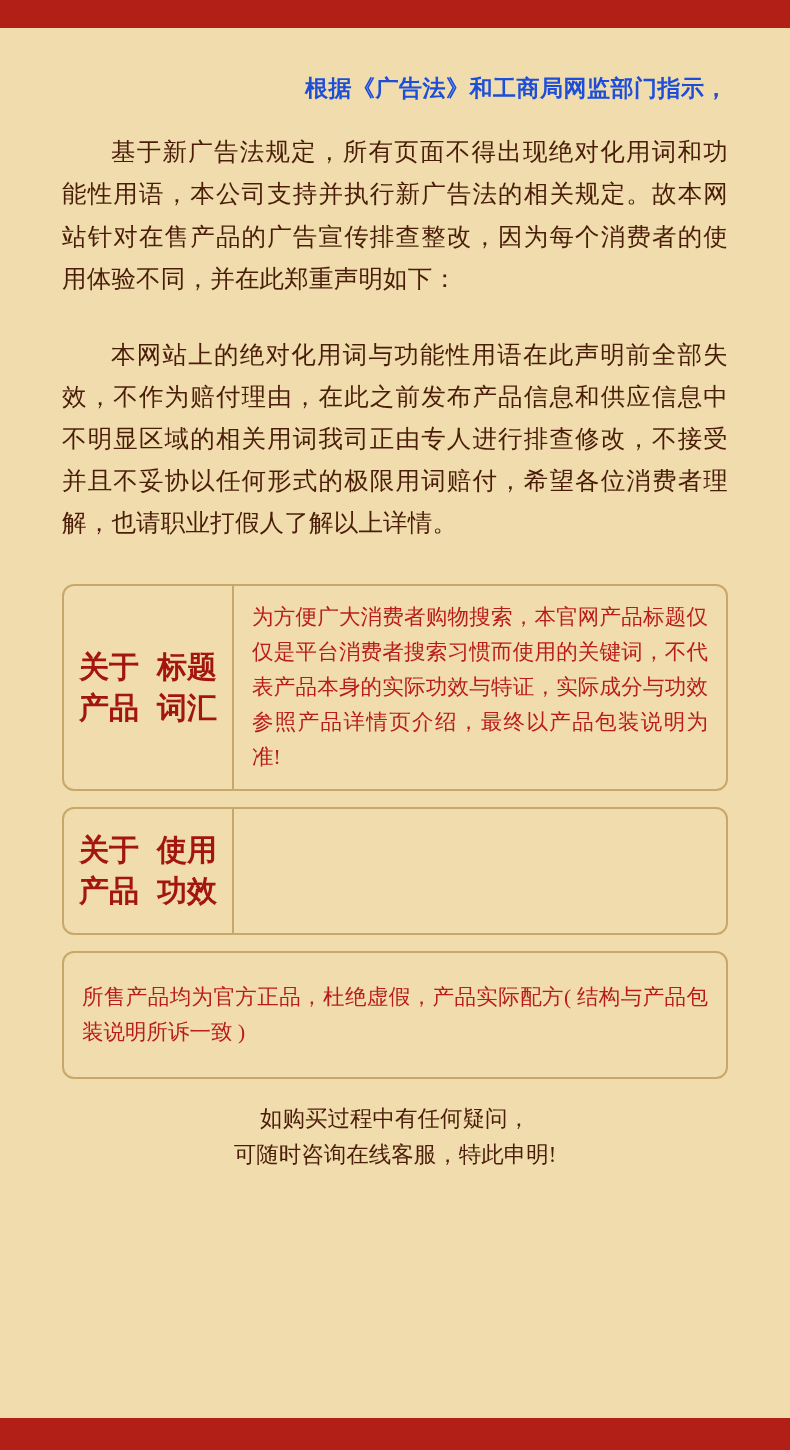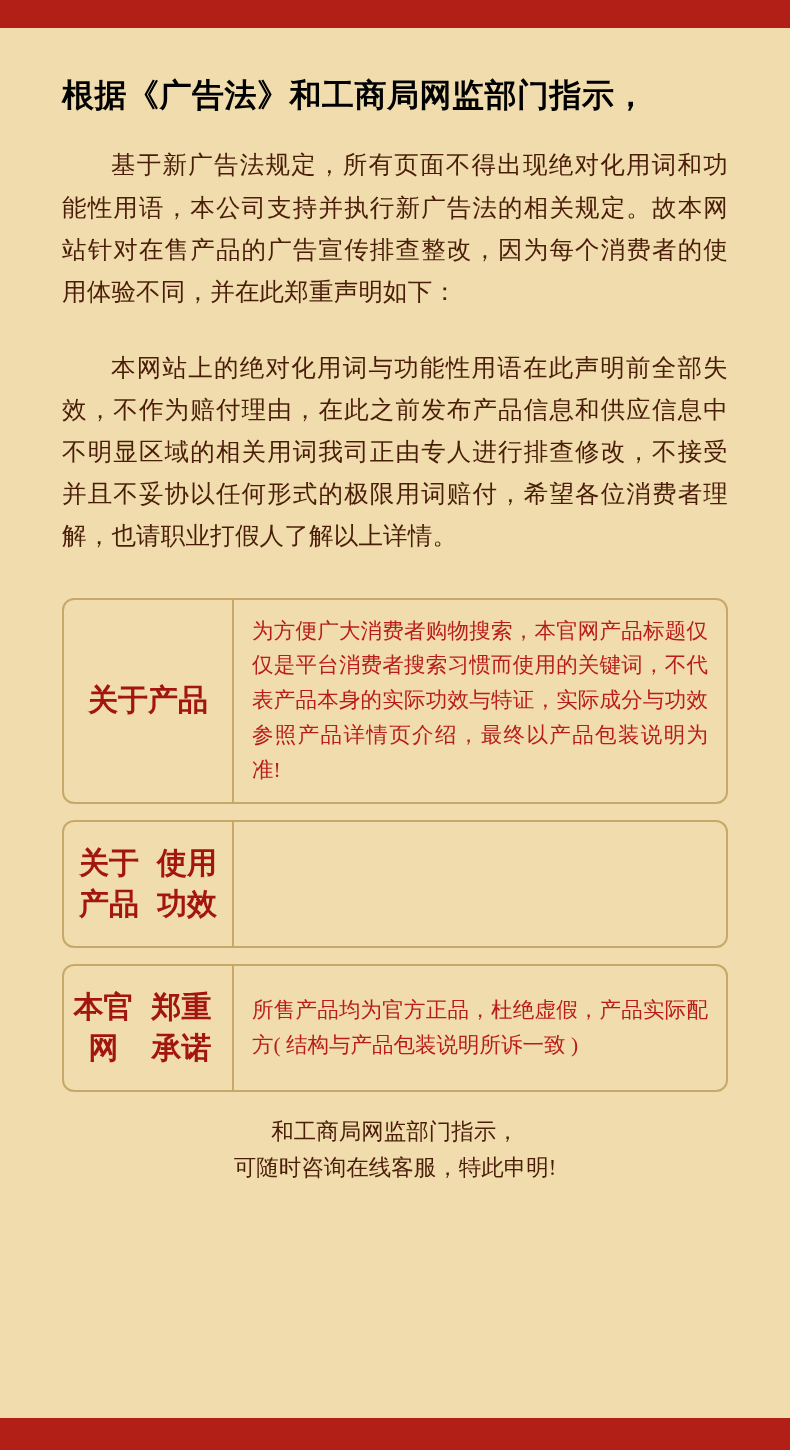--- a/index.html
+++ b/index.html
@@ -24,24 +24,24 @@
     position: absolute;
     left: 0;
     top: 28px;
     width: 790px;
     height: 1390px;
     background: #f0dcad;
     box-sizing: border-box;
     padding: 44px 62px 0 62px;
   }
   .title {
-    text-align: left;
-    color: #000000;
+    text-align: right;
+    color: #1d4ed8;
     font-weight: bold;
-    font-size: 32px;
+    font-size: 23px;
     line-height: 1.45;
     letter-spacing: 0.5px;
     margin: 0 0 26px 0;
   }
   .title .line2 {
     display: block;
   }
   .para {
     color: #4a1d09;
     font-size: 24.5px;
@@ -116,40 +116,37 @@
     </h1>
 
     <p class="para first">基于新广告法规定，所有页面不得出现绝对化用词和功能性用语，本公司支持并执行新广告法的相关规定。故本网站针对在售产品的广告宣传排查整改，因为每个消费者的使用体验不同，并在此郑重声明如下：</p>
     <p class="para second">本网站上的绝对化用词与功能性用语在此声明前全部失效，不作为赔付理由，在此之前发布产品信息和供应信息中不明显区域的相关用词我司正由专人进行排查修改，不接受并且不妥协以任何形式的极限用词赔付，希望各位消费者理解，也请职业打假人了解以上详情。</p>
 
     <div class="cards">
 
       <div class="card">
         <div class="card-label">
           <span>关于产品</span>
+          <span>标题词汇</span>
         </div>
         <div class="card-body">为方便广大消费者购物搜索，本官网产品标题仅仅是平台消费者搜索习惯而使用的关键词，不代表产品本身的实际功效与特证，实际成分与功效参照产品详情页介绍，最终以产品包装说明为准!</div>
       </div>
 
       <div class="card">
         <div class="card-label">
           <span>关于产品</span>
           <span>使用功效</span>
         </div>
       </div>
 
       <div class="card">
-        <div class="card-label">
-          <span>本官网</span>
-          <span>郑重承诺</span>
-        </div>
         <div class="card-body">所售产品均为官方正品，杜绝虚假，产品实际配方( 结构与产品包装说明所诉一致 )</div>
       </div>
 
     </div>
 
     <div class="footer">
-      <span class="fline">和工商局网监部门指示，</span>
+      <span class="fline">如购买过程中有任何疑问，</span>
       <span class="fline">可随时咨询在线客服，特此申明!</span>
     </div>
 
   </div>
 </div>
 
 </body></html>

